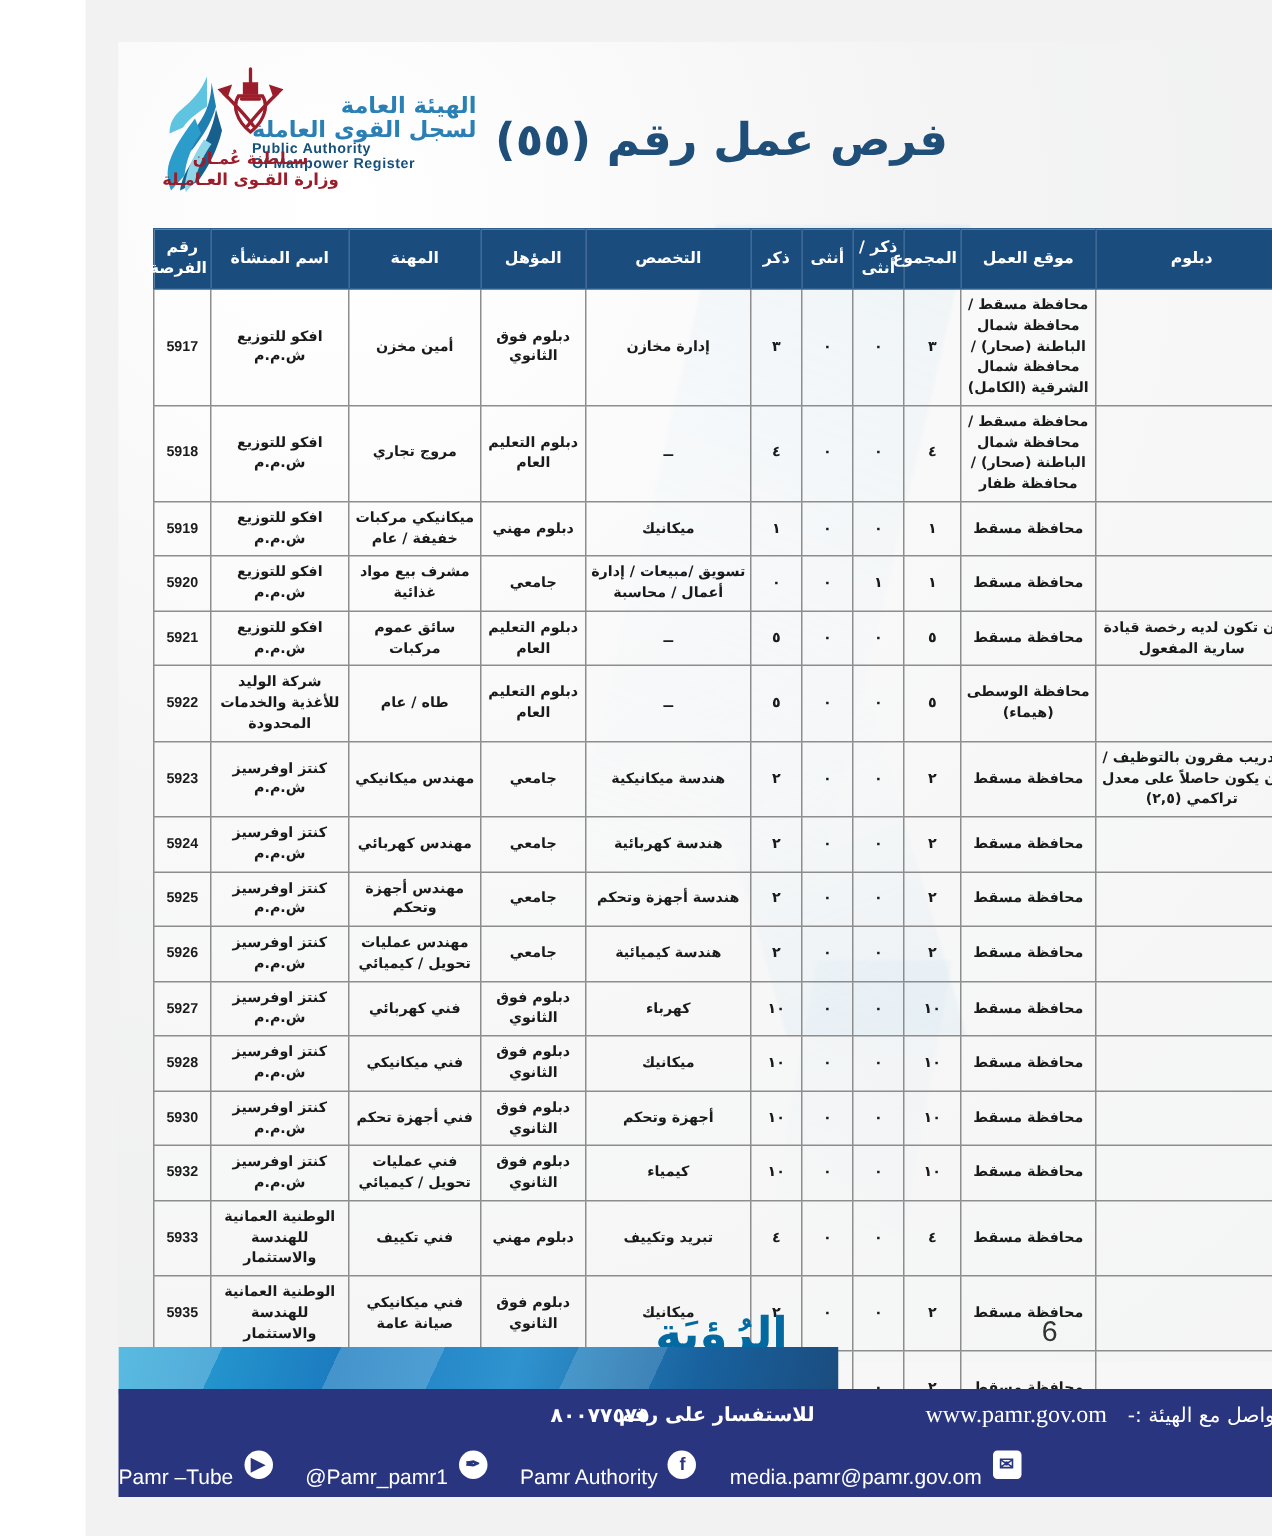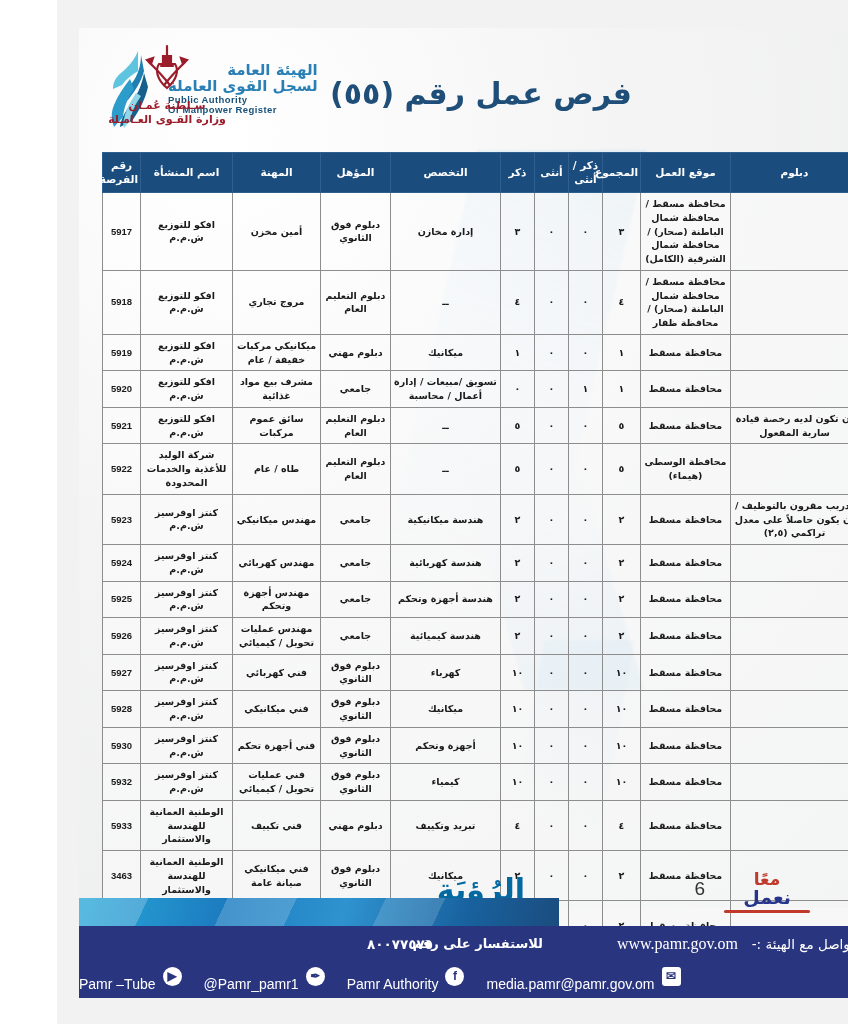--- a/index.html
+++ b/index.html
@@ -538,21 +538,21 @@
             <td class="c-note"></td>
             <td class="c-loc">محافظة مسقط</td>
             <td class="c-num">٢</td>
             <td class="c-num">٠</td>
             <td class="c-num">٠</td>
             <td class="c-num">٢</td>
             <td class="c-spec">ميكانيك</td>
             <td class="c-qual">دبلوم فوق الثانوي</td>
             <td class="c-prof">فني ميكانيكي صيانة عامة</td>
             <td class="c-est">الوطنية العمانية للهندسة والاستثمار</td>
-            <td class="c-id">3463</td>
+            <td class="c-id">5935</td>
           </tr>
           <tr>
             <td class="c-note"></td>
             <td class="c-loc">محافظة مسقط</td>
             <td class="c-num">٢</td>
             <td class="c-num">٠</td>
             <td class="c-num">٠</td>
             <td class="c-num">٢</td>
             <td class="c-spec">كهرباء</td>
             <td class="c-qual">دبلوم فوق الثانوي</td>
@@ -560,25 +560,20 @@
             <td class="c-est">الوطنية العمانية للهندسة والاستثمار</td>
             <td class="c-id">5937</td>
           </tr>
         </tbody>
     </table>
   </div>
 
   <div id="footer-top">
     <div id="alroya">الرُؤيَة</div>
     <div id="page-no">6</div>
-    <div id="maan">
-      <div class="m2">معًا</div>
-      <div class="m1">نعمل</div>
-      <div class="underline"></div>
-    </div>
   </div>
 
   <div id="ribbon"></div>
 
   <div id="footer-bar">
     <div id="fb-row1">
       <span id="contact-label">للتواصل مع الهيئة :-</span>
       <span id="site-url">www.pamr.gov.om</span>
       <span id="inquiry-label">للاستفسار على رقم</span>
       <span id="phone">٨٠٠٧٧٥٧٥</span>

